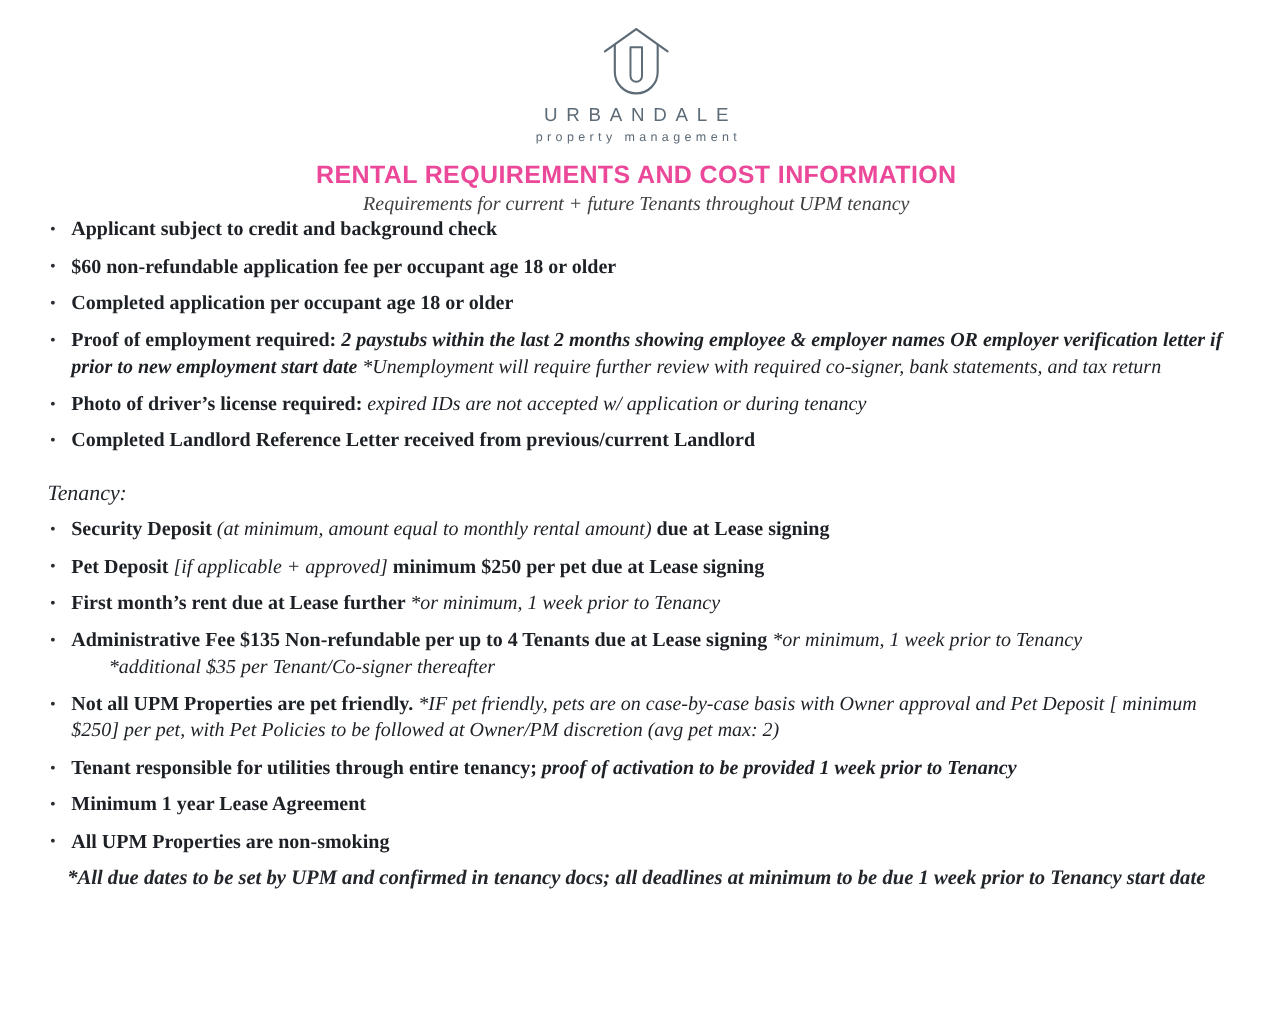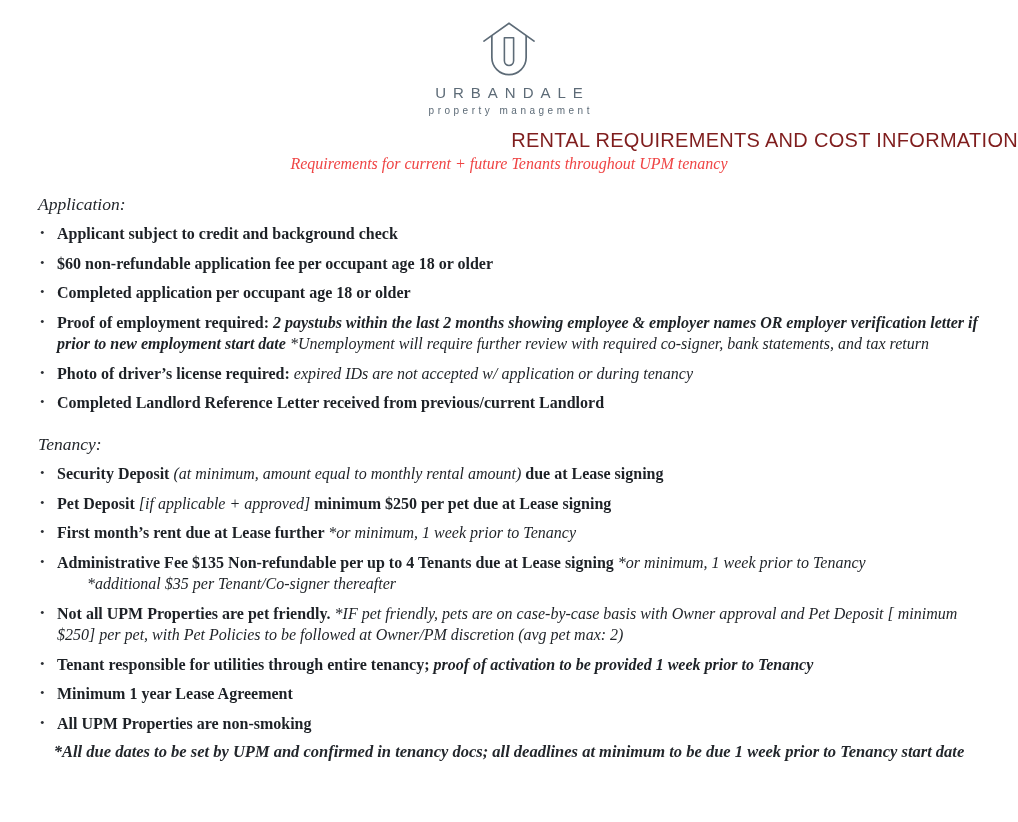--- a/index.html
+++ b/index.html
@@ -42,31 +42,31 @@
     font-size: 10px;
     font-weight: 400;
     letter-spacing: 3.5px;
     color: #5d6b77;
     margin-top: 4px;
     text-indent: 3.5px;
   }
   .page-title {
     font-family: "Liberation Sans", sans-serif;
     font-size: 20px;
-    font-weight: 400;
+    font-weight: 700;
     letter-spacing: 0.3px;
-    text-align: right;
-    color: #7f1d1d;
+    text-align: center;
+    color: #ec4899;
     margin-top: 13px;
   }
   .page-subtitle {
     font-style: italic;
     font-size: 16px;
     text-align: center;
-    color: #ef4444;
+    color: #404040;
     margin-top: 3px;
   }
   
   .content {
     padding: 0 36px 0 38px;
   }
   .section-heading {
     font-style: italic;
     font-size: 17.5px;
     color: #22262b;
@@ -122,21 +122,20 @@
       <path d="M 43 30 L 43 65 A 7 7 0 0 0 57 65 L 57 30 Z" stroke="#5d6b77" stroke-width="2.4" fill="none" stroke-linejoin="round"></path>
     </svg>
     <div class="brand-name">URBANDALE</div>
     <div class="brand-tagline">property management</div>
   </div>
 
   <div class="page-title">RENTAL REQUIREMENTS AND COST INFORMATION</div>
   <div class="page-subtitle">Requirements for current + future Tenants throughout UPM tenancy</div>
 
   <div class="content" id="sections">
-      <div class="section-heading">Application:</div>
       <ul class="bullet-list">
         <li><span class="seg-b">Applicant subject to credit and background check</span></li>
         <li><span class="seg-b">$60 non-refundable application fee per occupant age 18 or older</span></li>
         <li><span class="seg-b">Completed application per occupant age 18 or older</span></li>
         <li><span class="seg-b">Proof of employment required: </span><span class="seg-bi">2 paystubs within the last 2 months showing employee &amp; employer names OR employer verification letter if prior to new employment start date </span><span class="seg-i">*Unemployment will require further review with required co-signer, bank statements, and tax return</span></li>
         <li><span class="seg-b">Photo of driver’s license required: </span><span class="seg-i">expired IDs are not accepted w/ application or during tenancy</span></li>
         <li><span class="seg-b">Completed Landlord Reference Letter received from previous/current Landlord</span></li>
       </ul>
       <div class="section-heading">Tenancy:</div>
       <ul class="bullet-list">

